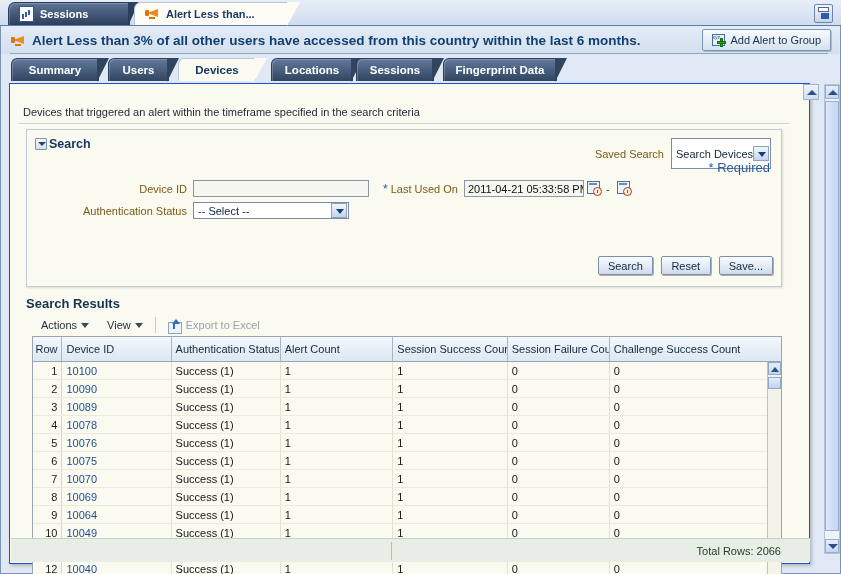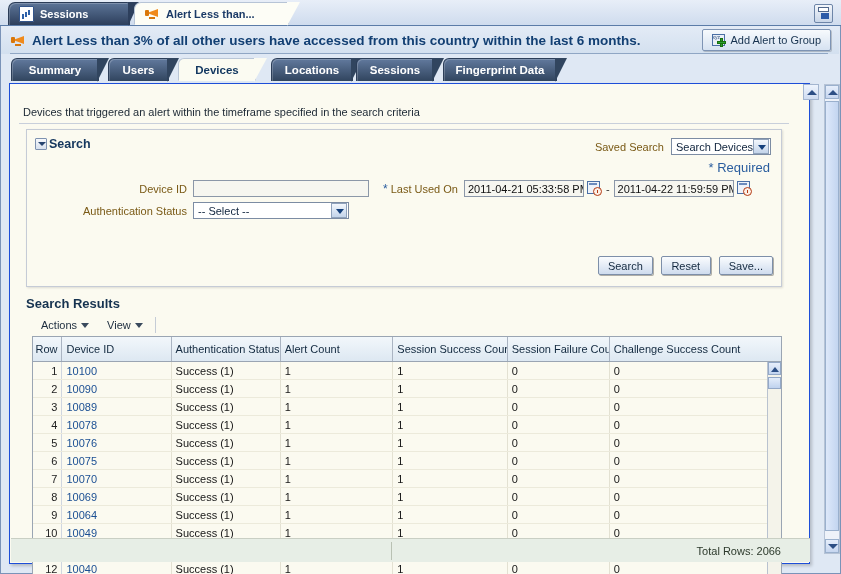--- a/index.html
+++ b/index.html
@@ -199,21 +199,21 @@
     border-left:4px solid transparent;border-right:4px solid transparent;
     border-top:4px solid #26446f;
   }
   .sb-title{font-size:12.5px;font-weight:bold;color:#14365d;}
 
   .saved-search{
     position:absolute;right:10px;top:8px;display:flex;align-items:center;gap:7px;
   }
   .ss-label{font-size:11px;color:#7a5a16;}
   .sel{
-    height:17px;min-width:95px;
+    height:31px;min-width:95px;
     background:#ffffff;border:1px solid #7c8ca3;
     display:flex;align-items:center;
     font-size:11px;color:#10243d;
     box-sizing:border-box;
   }
   .sel .txt{padding-left:4px;flex:1;white-space:nowrap;}
   .sel .arrow{
     width:16px;height:15px;margin:0 1px 0 0;
     background:linear-gradient(#f3f7fc,#c3d4ea);
     border:1px solid #8fa2bb;box-sizing:border-box;position:relative;flex:0 0 auto;
@@ -457,21 +457,20 @@
         <span class="tbox" style="width:176px;margin-left:6px;"></span>
 
         <span class="req-star" style="margin-left:14px;">*</span>
         <span class="flabel">Last Used On</span>
         <span class="tbox" style="width:120px;margin-left:6px;">2011-04-21 05:33:58 PM</span>
         <span class="cal-icon">
             <span class="pg"></span>
             <span class="clk"></span>
           </span>
         <span style="margin:0 4px;font-size:11px;color:#333;">-</span>
-        <span class="tbox" style="width:120px;">2011-04-22 11:59:59 PM</span>
         <span class="cal-icon">
             <span class="pg"></span>
             <span class="clk"></span>
           </span>
       </div>
 
       <div class="field-row" style="left:8px;top:72px;width:420px;">
         <span class="flabel" style="width:152px;">Authentication Status</span>
         <span class="sel" style="width:156px;margin-left:6px;height:17px;">
           <span class="txt">-- Select --</span>
@@ -491,20 +490,28 @@
     <div class="toolbar">
       <span class="tb-item">
         <span>Actions</span>
         <span class="caret"></span>
       </span>
       <span class="tb-item">
         <span>View</span>
         <span class="caret"></span>
       </span>
       <span class="tb-sep"></span>
+      <span class="tb-item dis">
+        <span class="icon-excel">
+            <span class="bx"></span>
+            <span class="ar"></span>
+            <span class="st"></span>
+          </span>
+        <span>Export to Excel</span>
+      </span>
     </div>
 
     <div class="grid">
       <div class="ghead">
         <span class="hc" style="width:32px;justify-content:flex-end;padding-right:4px;">Row</span>
         <span class="hc" style="width:122px;">Device ID</span>
         <span class="hc" style="width:122px;">Authentication Status</span>
         <span class="hc" style="width:126px;">Alert Count</span>
         <span class="hc" style="width:128px;">Session Success Count</span>
         <span class="hc" style="width:114px;">Session Failure Count</span>

